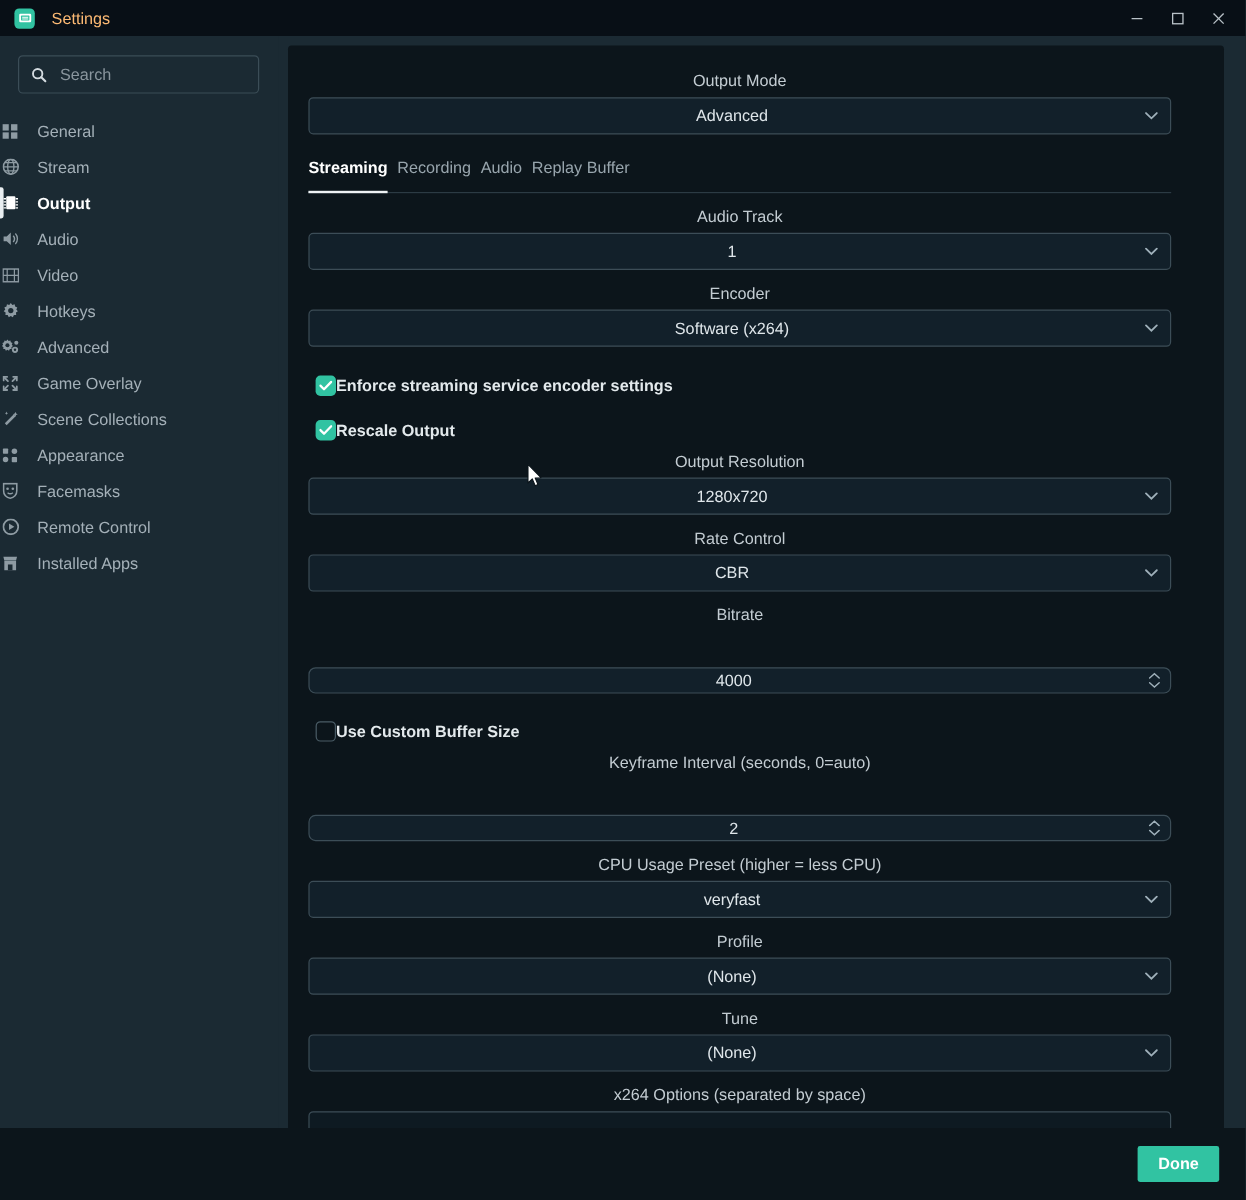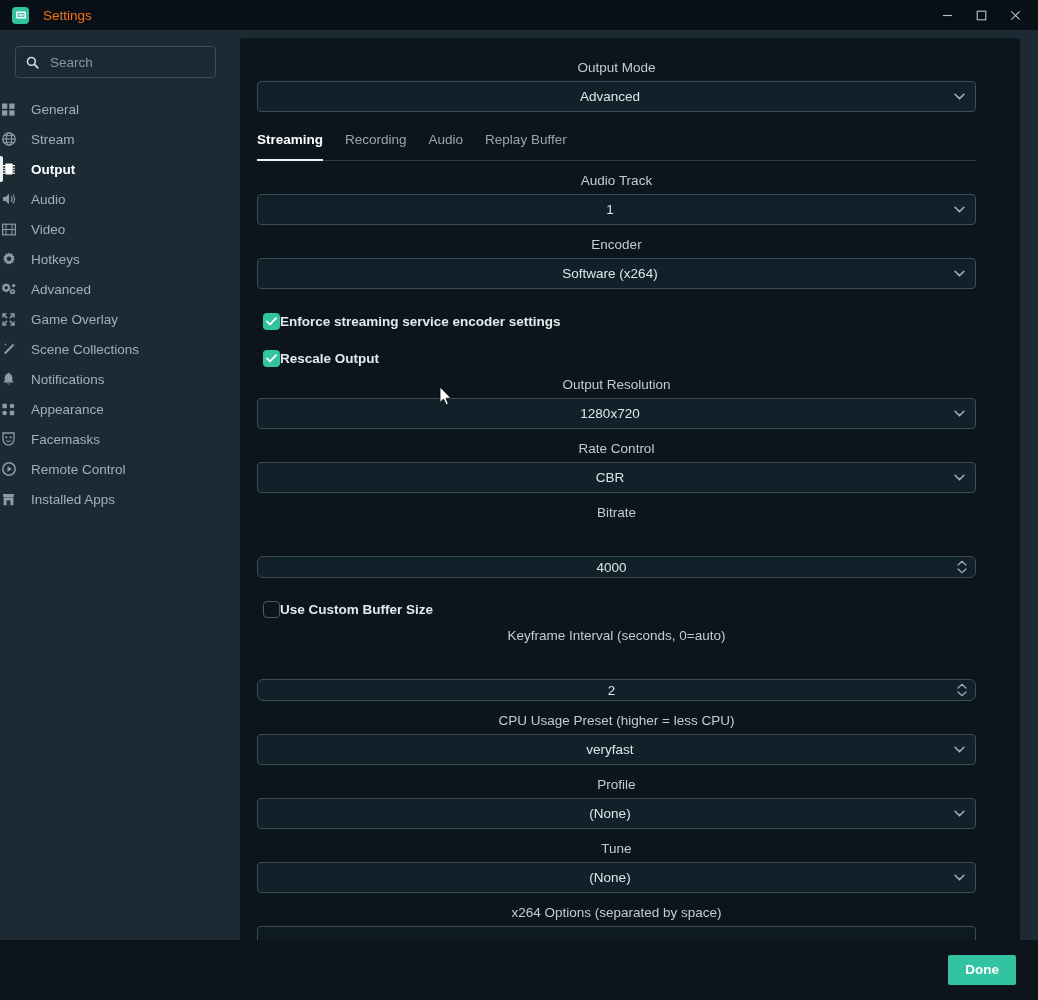--- a/index.html
+++ b/index.html
@@ -25,21 +25,21 @@
   .app-icon {
     width: 17px; height: 17px;
     border-radius: 4px;
     background: #31c3a2;
     display: flex; align-items: center; justify-content: center;
     flex: none;
   }
   .app-icon svg { display:block; }
   .title-text {
     margin-left: 14px;
-    color: #f97316;
+    color: #fdba74;
     font-size: 13.5px;
   }
   .winctrls {
     position: absolute;
     right: 0; top: 0;
     height: 30px;
     display: flex;
     align-items: center;
   }
   .winbtn {
@@ -149,21 +149,21 @@
   .select .value { flex: 1; }
   .select .chev { color: #9fb0ba; display:flex; }
   .gap-lg { height: 20px; }
   .gap-md { height: 12px; }
   .gap-sm { height: 9px; }
 
   
   .tabs {
     display: flex;
     align-items: flex-end;
-    gap: 22px;
+    gap: 8px;
     border-bottom: 1px solid #2c3b44;
     padding-bottom: 0;
     position: relative;
   }
   .tab {
     color: #98a5ad;
     font-size: 13.5px;
     padding-bottom: 13px;
     position: relative;
   }
@@ -416,29 +416,20 @@
         <span class="nav-ico">
           <svg width="14" height="14" viewBox="0 0 14 14">
               <path d="M2 12 L9.5 4.5 L11 6 L3.5 13.5 Z" fill="currentColor" transform="translate(0,-1.2)"></path>
               <path d="M10.8 1.2 L11.4 2.6 L12.8 3.2 L11.4 3.8 L10.8 5.2 L10.2 3.8 L8.8 3.2 L10.2 2.6 Z" fill="currentColor"></path>
               <path d="M3.4 1 L3.8 2 L4.8 2.4 L3.8 2.8 L3.4 3.8 L3 2.8 L2 2.4 L3 2 Z" fill="currentColor"></path>
             </svg>
         </span>
         <span class="nav-label">Scene Collections</span>
       </div>
 
-      <div class="nav-item">
-        <span class="nav-ico">
-          <svg width="13" height="14" viewBox="0 0 13 14">
-              <path d="M6.5 0.8 A1 1 0 0 1 7.5 1.8 A4 4 0 0 1 10.3 5.6 V8.8 L11.6 10.6 H1.4 L2.7 8.8 V5.6 A4 4 0 0 1 5.5 1.8 A1 1 0 0 1 6.5 0.8 Z" fill="currentColor"></path>
-              <path d="M5 11.4 A1.6 1.6 0 0 0 8 11.4 Z" fill="currentColor"></path>
-            </svg>
-        </span>
-        <span class="nav-label">Notifications</span>
-      </div>
 
       <div class="nav-item">
         <span class="nav-ico">
           <svg width="13" height="13" viewBox="0 0 13 13">
               <rect x="0.4" y="0.8" width="4.4" height="4.4" rx="0.6" fill="currentColor"></rect>
               <circle cx="10" cy="3" r="2.3" fill="currentColor"></circle>
               <circle cx="2.6" cy="10" r="2.3" fill="currentColor"></circle>
               <rect x="7.8" y="7.8" width="4.4" height="4.4" rx="0.6" fill="currentColor"></rect>
             </svg>
         </span>

